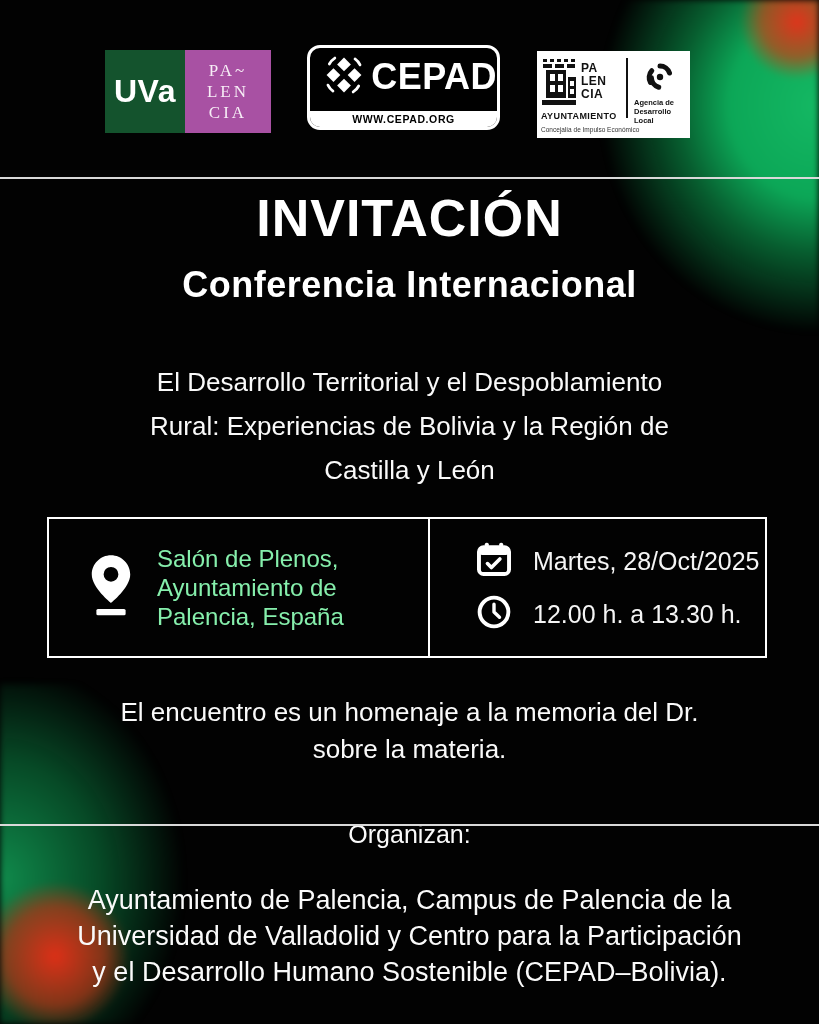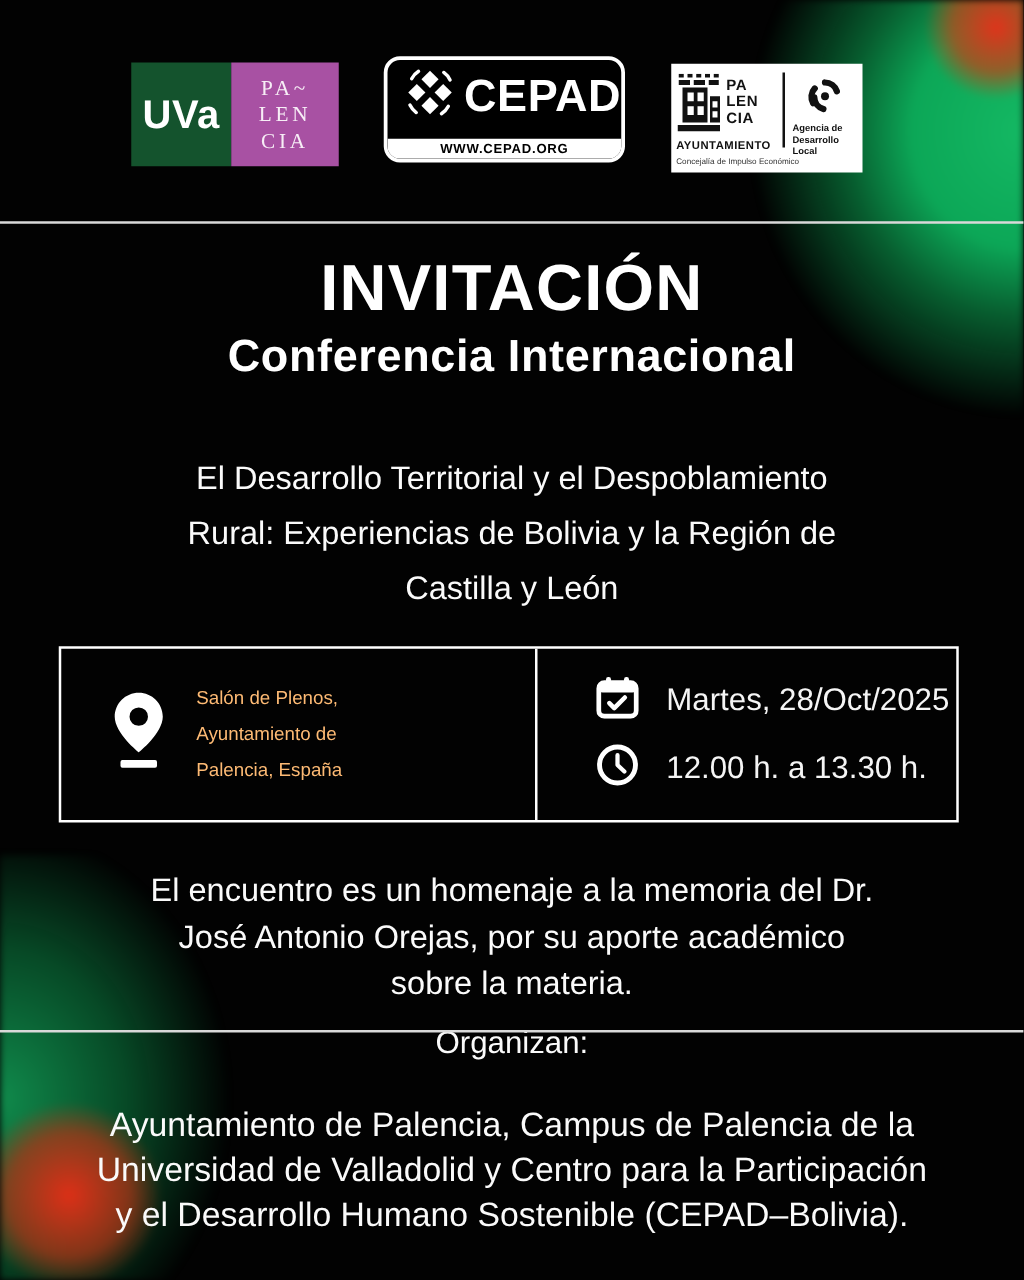--- a/index.html
+++ b/index.html
@@ -41,32 +41,32 @@
   .cepad-band span{font-weight:bold;font-size:10.5px;color:#000;letter-spacing:0.6px;}
   .logo-ayto{position:absolute;left:537px;top:51px;width:153px;height:87px;background:#fff;color:#111;}
   .ayto-castle{position:absolute;left:5px;top:8px;}
   .ayto-city{position:absolute;left:44px;top:11px;font-weight:bold;font-size:12px;line-height:13px;letter-spacing:0.5px;}
   .ayto-inst{position:absolute;left:4px;top:60px;font-weight:bold;font-size:9px;letter-spacing:0.4px;}
   .ayto-dept{position:absolute;left:4px;top:75px;font-size:6.5px;color:#333;}
   .ayto-vline{position:absolute;left:89px;top:7px;width:1.5px;height:60px;background:#111;}
   .ayto-trisk{position:absolute;left:107px;top:10px;}
   .ayto-agency{position:absolute;left:97px;top:47px;width:54px;font-weight:bold;font-size:7.5px;line-height:9px;}
   
-  .title1{position:absolute;left:0;top:201px;width:100%;text-align:center;z-index:2;
+  .title1{position:absolute;left:0;top:188px;width:100%;text-align:center;z-index:2;
     font-size:52px;font-weight:800;color:#fff;letter-spacing:1px;}
   .title2{position:absolute;left:0;top:264px;width:100%;text-align:center;z-index:2;
     font-size:36px;font-weight:800;color:#fff;letter-spacing:0.5px;}
   .subtitle{position:absolute;left:0;top:360px;width:100%;text-align:center;z-index:2;
     font-size:26px;line-height:44px;color:#fafafa;font-weight:400;}
   
   .event-box{position:absolute;left:47px;top:517px;width:720px;height:141px;border:2px solid #fff;
     box-sizing:border-box;display:flex;z-index:2;}
   .event-cell{display:flex;align-items:center;}
   .cell-location{width:381px;border-right:2px solid #fff;box-sizing:border-box;padding-left:42px;}
-  .cell-location .loc-text{margin-left:26px;font-size:15px;line-height:29px;color:#fdba74;}
+  .cell-location .loc-text{margin-left:26px;font-size:24px;line-height:29px;color:#86efac;}
   .cell-datetime{flex:1;flex-direction:column;align-items:flex-start;justify-content:center;padding-left:36px;gap:15px;margin-left:11px;}
   .dt-row{display:flex;align-items:center;gap:22px;}
   .dt-row .dt-text{font-size:25px;color:#f5f5f5;}
   
   .homage{position:absolute;left:0;top:694px;width:100%;text-align:center;z-index:2;
     font-size:26px;line-height:37px;color:#fafafa;}
   .organizan{position:absolute;left:0;top:820px;width:100%;text-align:center;z-index:2;
     font-size:25px;color:#fafafa;}
   .organizers{position:absolute;left:0;top:882px;width:100%;text-align:center;z-index:2;
     font-size:27px;line-height:36px;color:#fafafa;}
@@ -213,21 +213,20 @@
             <path d="M13 7v6l4.2 4" fill="none" stroke="#fff" stroke-width="2.6" stroke-linecap="round" stroke-linejoin="round"></path>
           </svg>
         </span>
         <span class="dt-text">12.00 h. a 13.30 h.</span>
       </div>
     </div>
   </div>
 
   <div class="homage">
     <span class="line">El encuentro es un homenaje a la memoria del Dr.</span>
-    <span class="line">José Antonio Orejas, por su aporte académico</span>
     <span class="line">sobre la materia.</span>
   </div>
 
   <div class="divider divider-mid"></div>
 
   <div class="organizan">Organizan:</div>
   <div class="organizers">
     <span class="line">Ayuntamiento de Palencia, Campus de Palencia de la</span>
     <span class="line">Universidad de Valladolid y Centro para la Participación</span>
     <span class="line">y el Desarrollo Humano Sostenible (CEPAD–Bolivia).</span>

